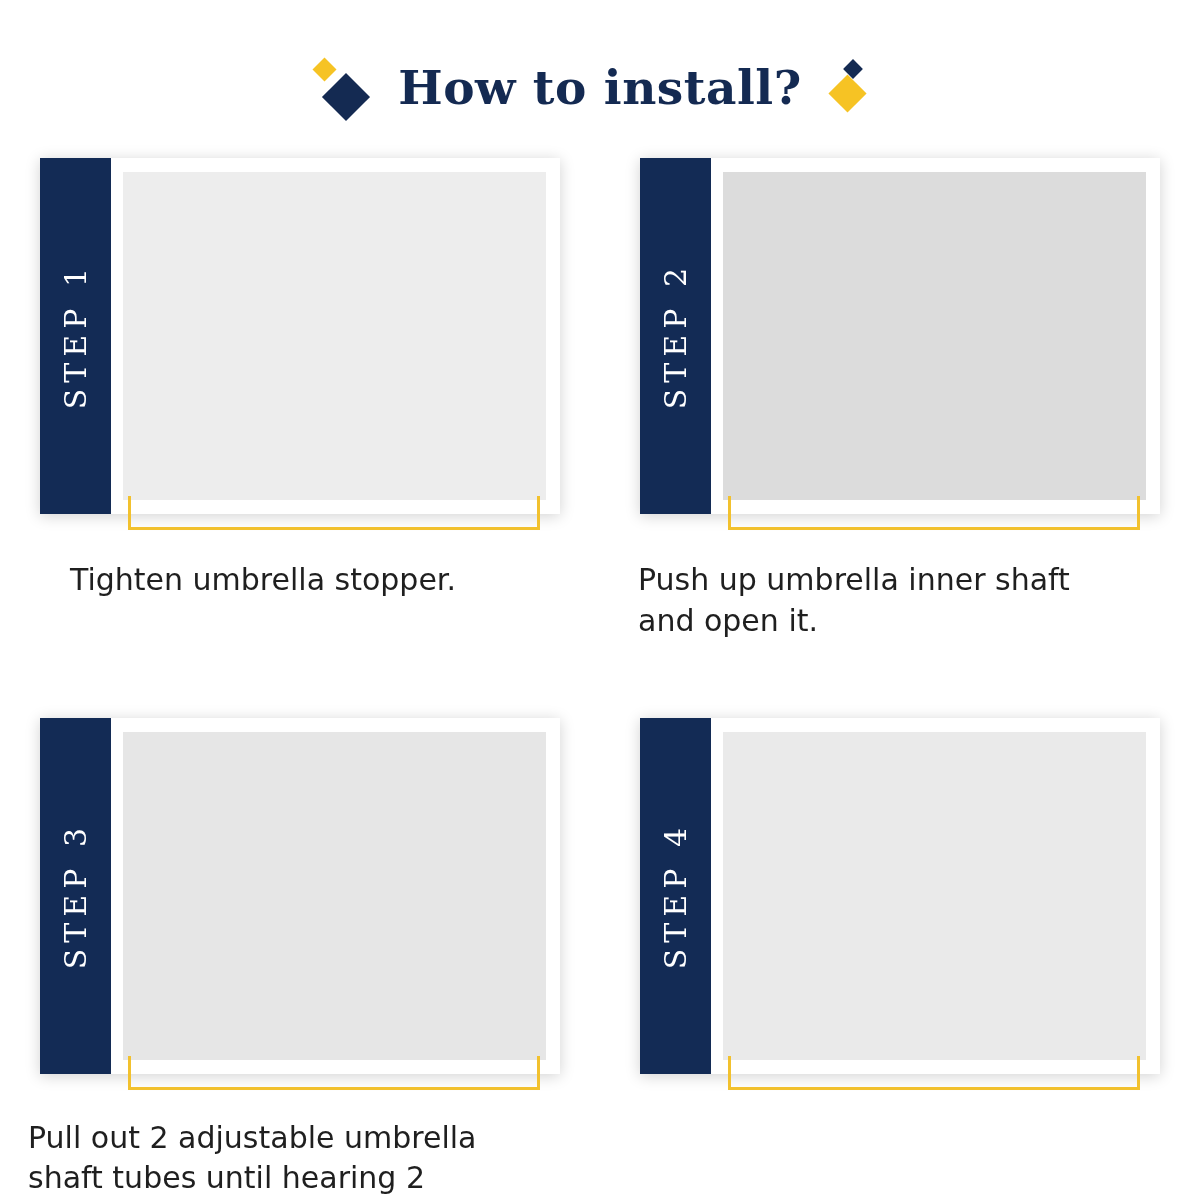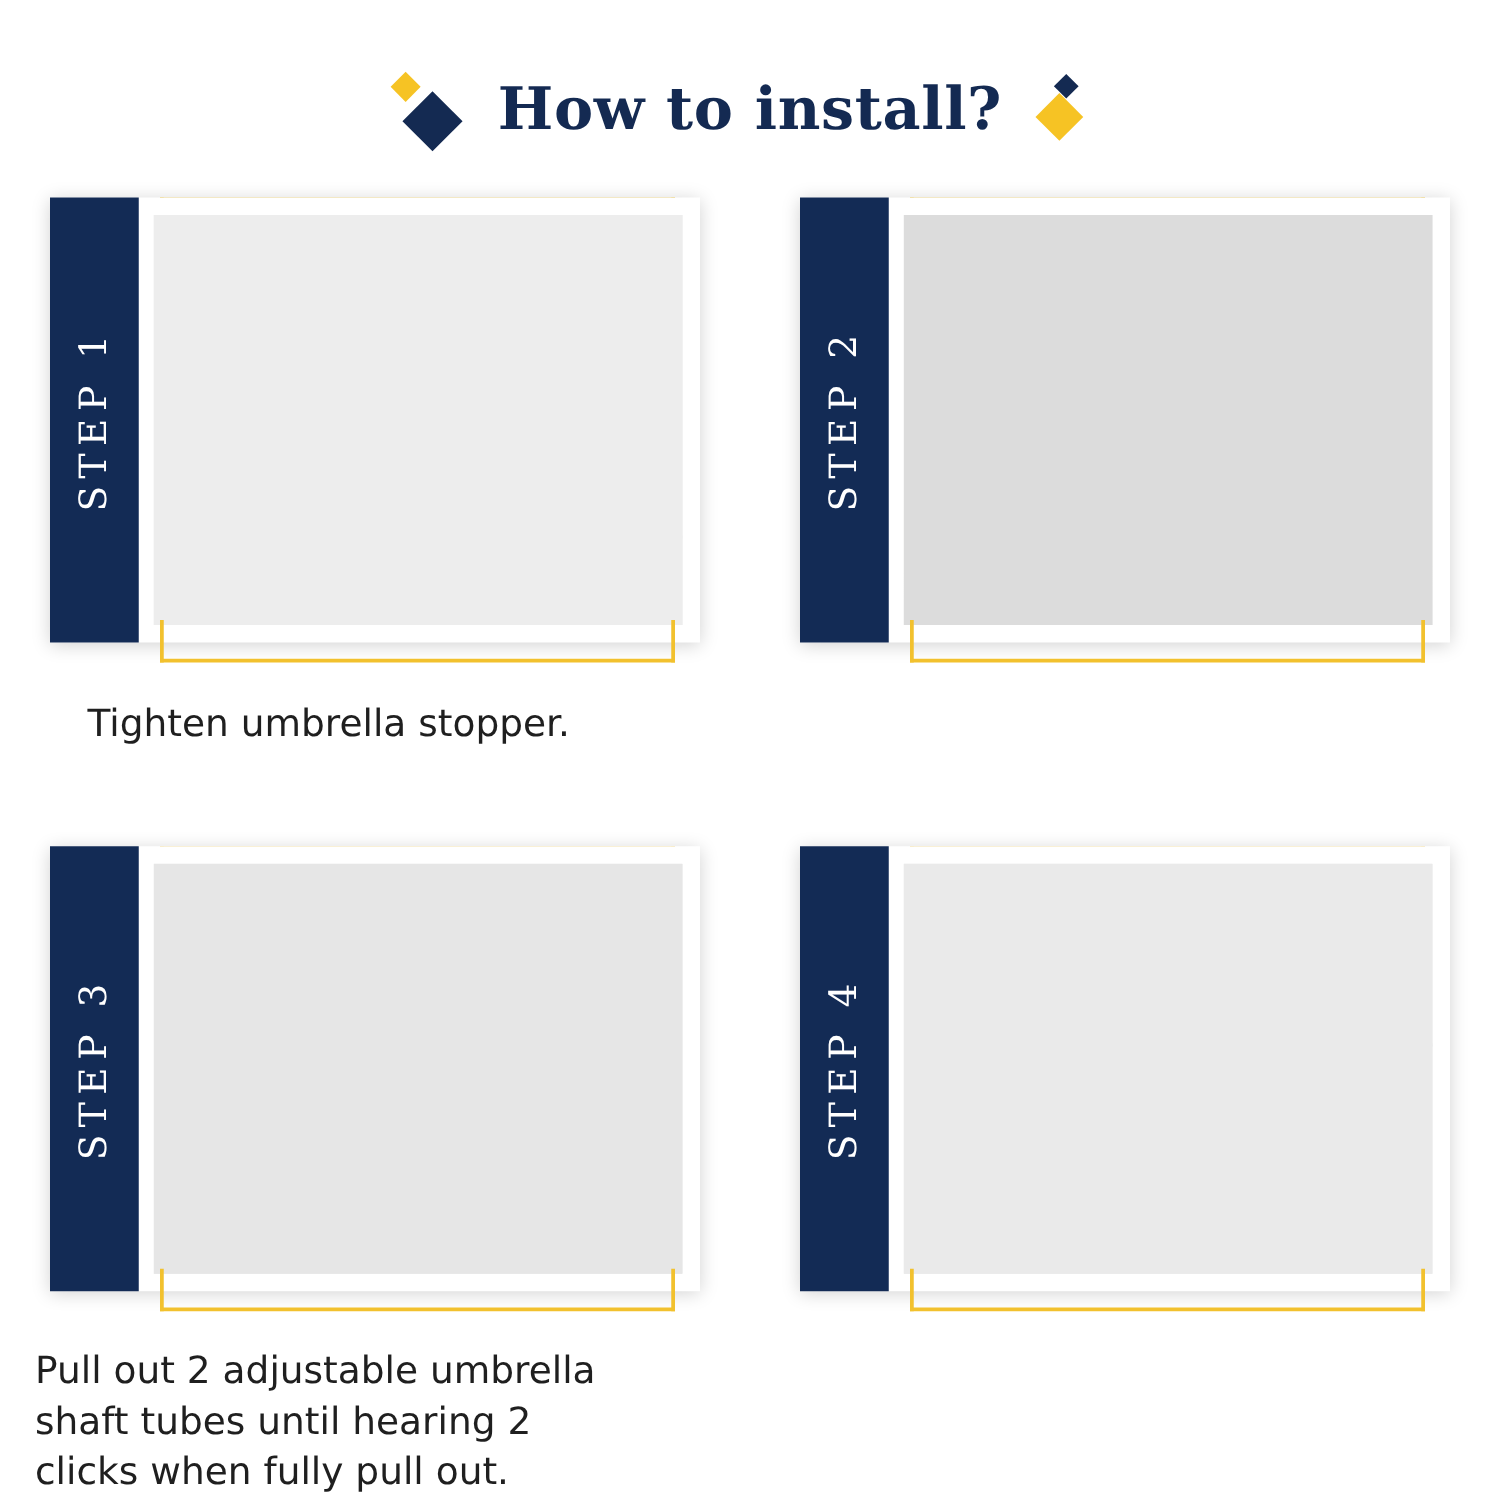--- a/index.html
+++ b/index.html
@@ -355,20 +355,21 @@
                     <polygon points="384,4 404,20 382,40" fill="#e8231f"></polygon>
                     <polygon points="78,182 118,168 116,190 80,200" fill="#e8231f"></polygon>
                     <polygon points="112,162 136,178 110,196" fill="#e8231f"></polygon>
                   </g>
                 </svg>
               </div>
             </div>
           </div>
           <div class="bracket bracket-bottom" style="top:338px;"></div>
         </div>
+        <div class="caption" style="margin-top:46px;width:460px;margin-left:38px;">Push up umbrella inner shaft and open it.</div>
       </div>
     </div>
 
     <div class="row" style="margin-top:58px;">
 
       <div class="cell">
         <div class="cell-inner">
           <div class="bracket bracket-top"></div>
           <div class="card" style="margin-top:18px;">
             <div class="card-left">

